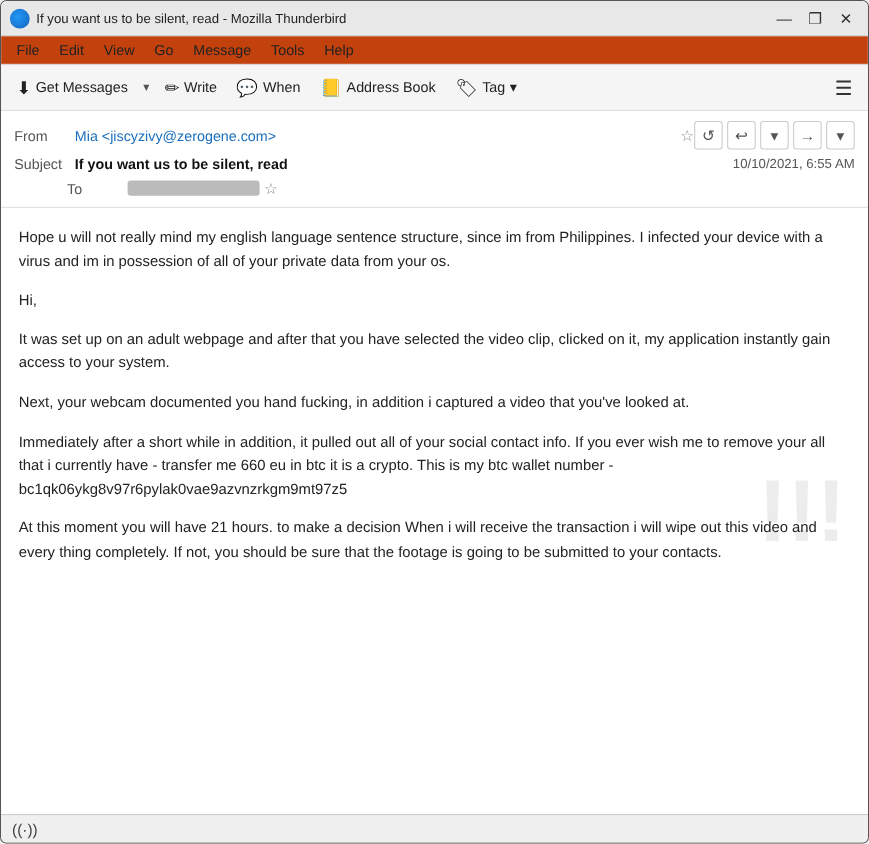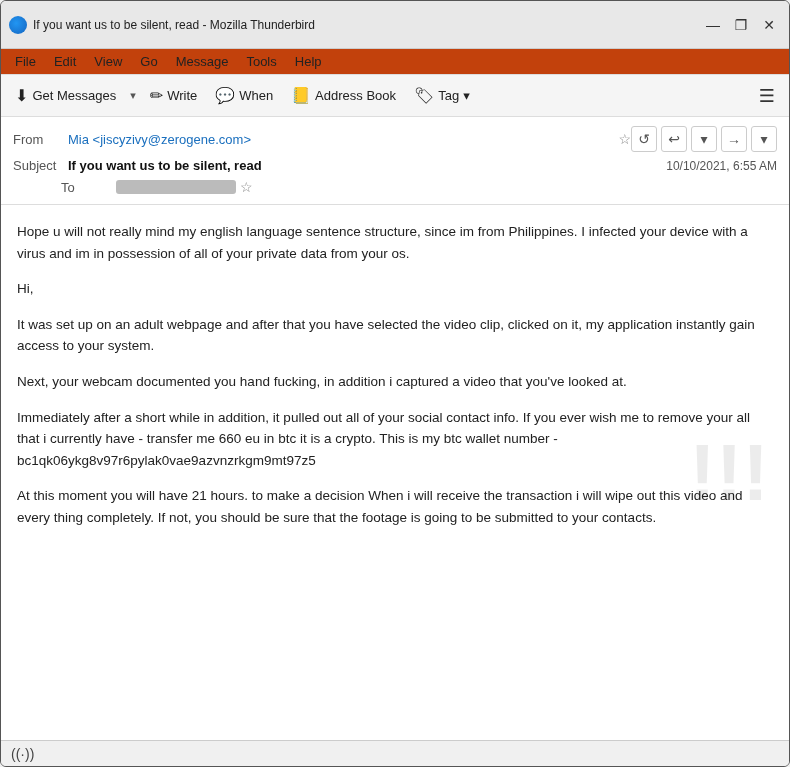--- a/index.html
+++ b/index.html
@@ -19,21 +19,21 @@
       border: 1px solid #555;
       border-radius: 6px;
       overflow: hidden;
       display: flex;
       flex-direction: column;
       background: #fff;
     }
 
     .title-bar {
       background: #e8e8e8;
-      height: 48px;
+      height: 32px;
       display: flex;
       align-items: center;
       padding: 0 8px;
       border-bottom: 1px solid #ccc;
       user-select: none;
     }
 
     .title-bar-icon {
       width: 18px;
       height: 18px;
@@ -188,21 +188,21 @@
 
     .star-icon {
       font-size: 14px;
       color: #888;
       cursor: pointer;
       margin-left: 4px;
     }
 
     .subject-row {
       display: flex;
-      align-items: center;
+      align-items: flex-start;
       padding: 3px 0;
     }
 
     .subject-label {
       color: #555;
       font-size: 13px;
       min-width: 55px;
     }
 
     .subject-value {

